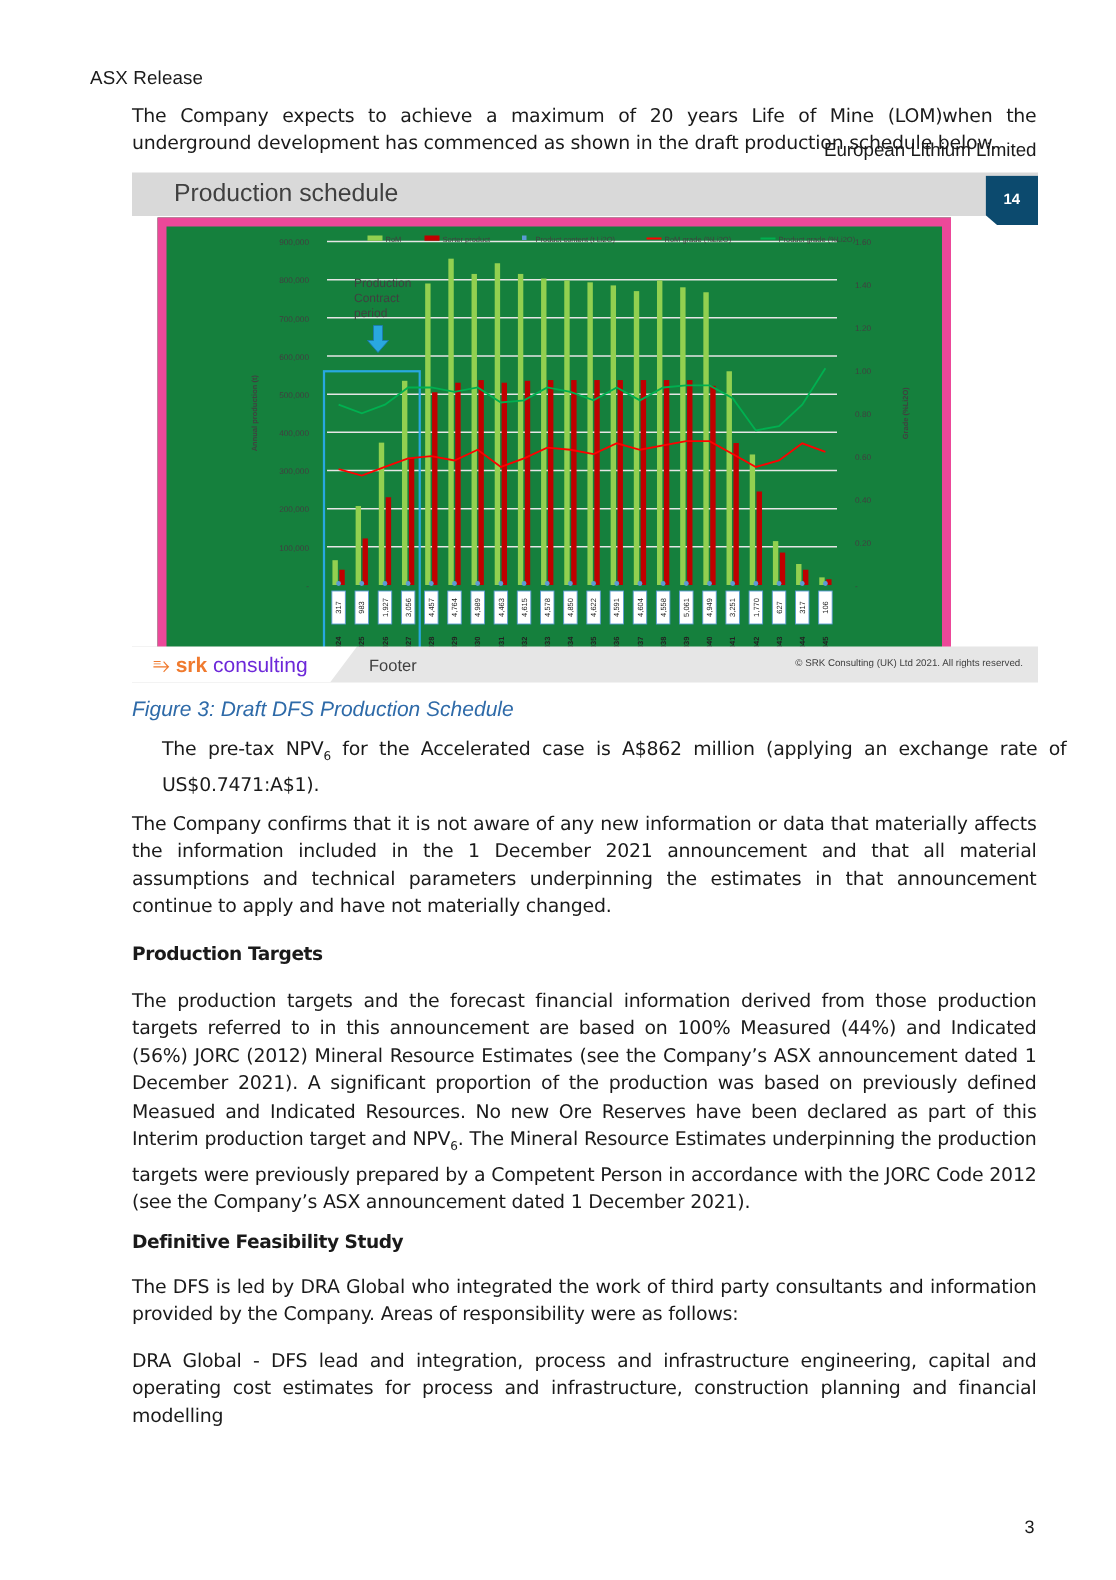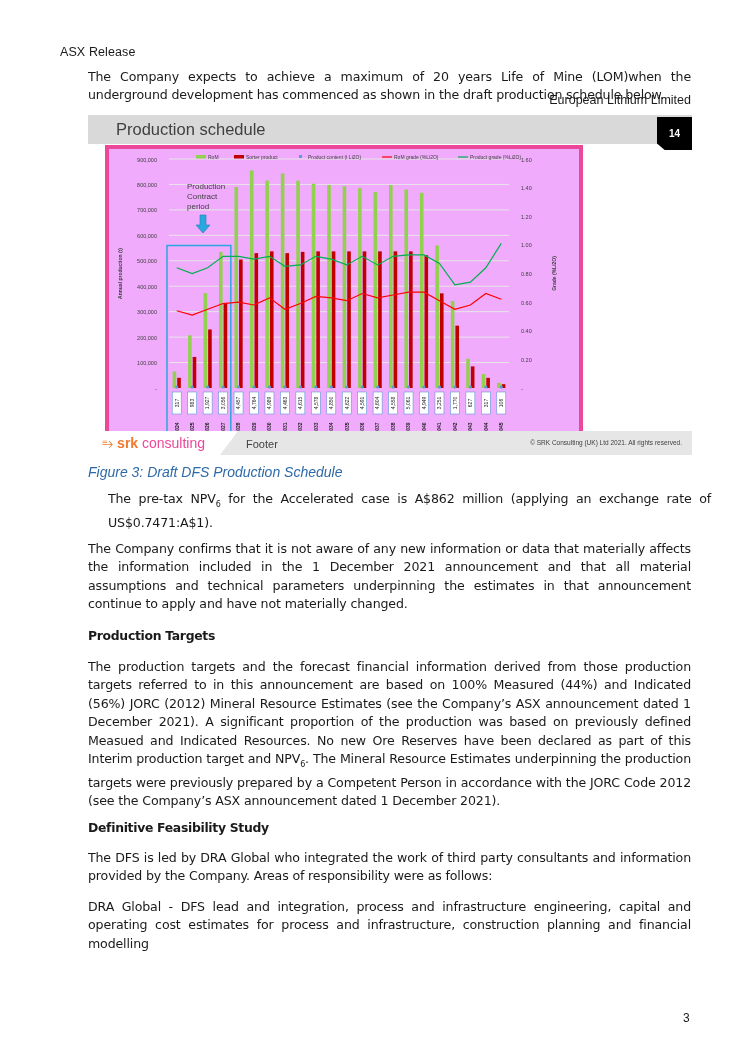--- a/index.html
+++ b/index.html
@@ -10,29 +10,29 @@
   .para { position: absolute; left: 88px; width: 603px; font-size: 12.6px; line-height: 18.4px; text-align: justify; letter-spacing: -0.15px; }
   .para b { font-weight: normal; }
   .heading { position: absolute; left: 88px; font-size: 12.4px; font-weight: bold; letter-spacing: -0.3px; }
   .caption { position: absolute; left: 88px; top: 464px; font-size: 14px; font-style: italic; color: #2e6aa8; font-family: "Liberation Sans", sans-serif; }
   .page-num { position: absolute; left: 683px; top: 1011px; font-size: 12px; font-family: "Liberation Sans", sans-serif; }
 
   
   .slide { position: absolute; left: 88px; top: 115px; width: 604px; height: 260px; background: #ffffff; }
   .slide-title-bar { position: absolute; left: 0; top: 0; width: 604px; height: 29px; background: #d9d9d9; }
   .slide-title { position: absolute; left: 28px; top: 5px; font-family: "Liberation Sans", sans-serif; font-size: 16.5px; color: #404040; }
-  .slide-num { position: absolute; right: 0; top: 2px; width: 35px; height: 33px; background: #000000; color: #fff; font-family: "Liberation Sans", sans-serif; font-size: 10px; font-weight: bold; text-align: center; line-height: 33px; clip-path: polygon(0 0,100% 0,100% 100%,22% 100%,0 80%); margin-left: 32px; }
+  .slide-num { position: absolute; right: 0; top: 2px; width: 35px; height: 33px; background: #0c4a6e; color: #fff; font-family: "Liberation Sans", sans-serif; font-size: 10px; font-weight: bold; text-align: center; line-height: 33px; clip-path: polygon(0 0,100% 0,100% 100%,22% 100%,0 80%); margin-left: 32px; }
   .slide-footer { position: absolute; left: 0; top: 316px; width: 604px; height: 24px; background: #e6e6e6; }
   .slide-footer-left { position: absolute; left: 0; top: 0; width: 150px; height: 24px; background: #ffffff; clip-path: polygon(0 0,100% 0,88% 100%,0 100%); }
   .srk-logo { position: absolute; left: 14px; top: 4px; font-family: "Liberation Sans", sans-serif; font-size: 14px; color: #f07a2e; }
   .srk-logo .srk { font-weight: bold; }
-  .srk-logo .cons { color: #ec4899; }
+  .srk-logo .cons { color: #6d28d9; }
   .footer-label { position: absolute; left: 158px; top: 7px; font-family: "Liberation Sans", sans-serif; font-size: 11px; color: #404040; }
   .footer-copy { position: absolute; right: 10px; top: 8px; font-family: "Liberation Sans", sans-serif; font-size: 6.5px; color: #404040; }
-  .chart-frame { position: absolute; left: 17px; top: 30px; width: 470px; height: 282px; border: 4px solid #ec4899; background: #f0abfc; }
+  .chart-frame { position: absolute; left: 17px; top: 30px; width: 470px; height: 282px; border: 6px solid #ec4899; background: #15803d; padding-left: 47px; }
   svg text { font-family: "Liberation Sans", sans-serif; }
 </style>
 </head>
 <body>
 
 <div class="hdr-left">ASX Release</div>
 <div class="hdr-right">European Lithium Limited</div>
 
 <div class="para" style="top:68px;"><span>The Company expects to achieve a maximum of 20 years Life of Mine (</span><b>LOM</b><span>)when the underground development has commenced as shown in the draft production schedule below.</span></div>
 

